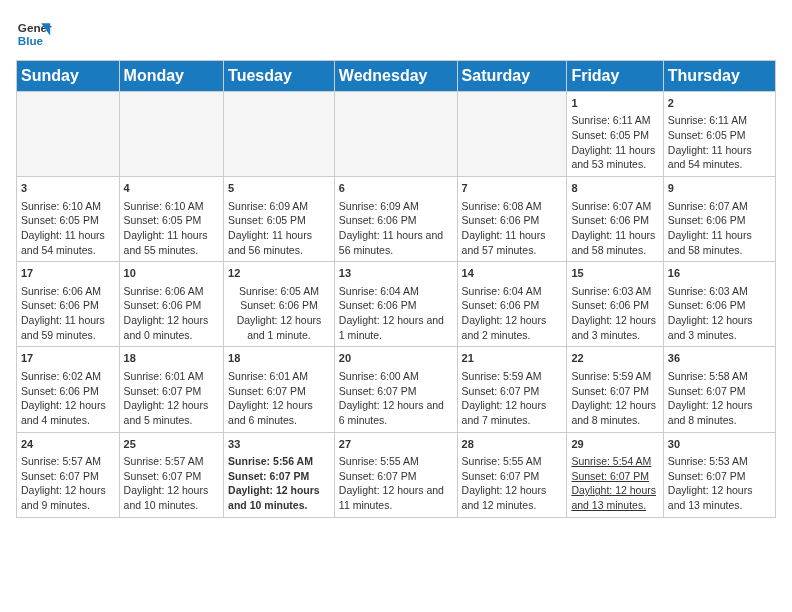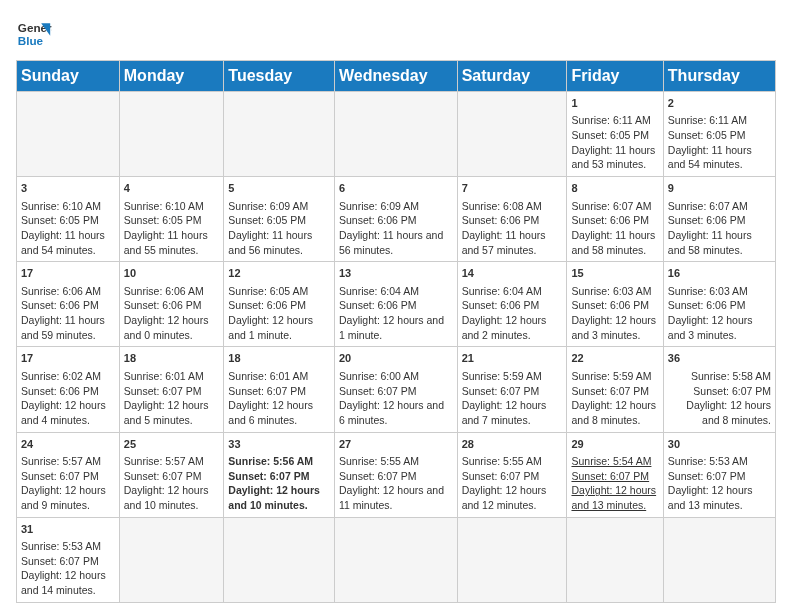--- a/index.html
+++ b/index.html
@@ -174,21 +174,21 @@
 Daylight: 11 hours and 59 minutes.</div>
         </td>
         <td>
           <span class="day-number">10</span>
           <div style="white-space: pre-line;">Sunrise: 6:06 AM
 Sunset: 6:06 PM
 Daylight: 12 hours and 0 minutes.</div>
         </td>
         <td>
           <span class="day-number">12</span>
-          <div style="white-space: pre-line;">Sunrise: 6:05 AM
+          <div style="white-space: pre-line; text-align: center;">Sunrise: 6:05 AM
 Sunset: 6:06 PM
 Daylight: 12 hours and 1 minute.</div>
         </td>
         <td>
           <span class="day-number">13</span>
           <div style="white-space: pre-line;">Sunrise: 6:04 AM
 Sunset: 6:06 PM
 Daylight: 12 hours and 1 minute.</div>
         </td>
         <td>
@@ -242,21 +242,21 @@
 Daylight: 12 hours and 7 minutes.</div>
         </td>
         <td>
           <span class="day-number">22</span>
           <div style="white-space: pre-line;">Sunrise: 5:59 AM
 Sunset: 6:07 PM
 Daylight: 12 hours and 8 minutes.</div>
         </td>
         <td>
           <span class="day-number">36</span>
-          <div style="white-space: pre-line; text-align: right;">Sunrise: 5:58 AM
+          <div style="white-space: pre-line;">Sunrise: 5:58 AM
 Sunset: 6:07 PM
 Daylight: 12 hours and 8 minutes.</div>
         </td>
       </tr>
       <tr>
         <td>
           <span class="day-number">24</span>
           <div style="white-space: pre-line;">Sunrise: 5:57 AM
 Sunset: 6:07 PM
 Daylight: 12 hours and 9 minutes.</div>
@@ -290,29 +290,15 @@
           <div style="white-space: pre-line; text-decoration: underline;">Sunrise: 5:54 AM
 Sunset: 6:07 PM
 Daylight: 12 hours and 13 minutes.</div>
         </td>
         <td>
           <span class="day-number">30</span>
           <div style="white-space: pre-line;">Sunrise: 5:53 AM
 Sunset: 6:07 PM
 Daylight: 12 hours and 13 minutes.</div>
         </td>
-      </tr>
-      <tr class="last-row">
-        <td>
-          <span class="day-number">31</span>
-          <div style="white-space: pre-line;">Sunrise: 5:53 AM
-Sunset: 6:07 PM
-Daylight: 12 hours and 14 minutes.</div>
-        </td>
-        <td class="empty"></td>
-        <td class="empty"></td>
-        <td class="empty"></td>
-        <td class="empty"></td>
-        <td class="empty"></td>
-        <td class="empty"></td>
       </tr>
     </tbody>
 </table>
 
 </body></html>

